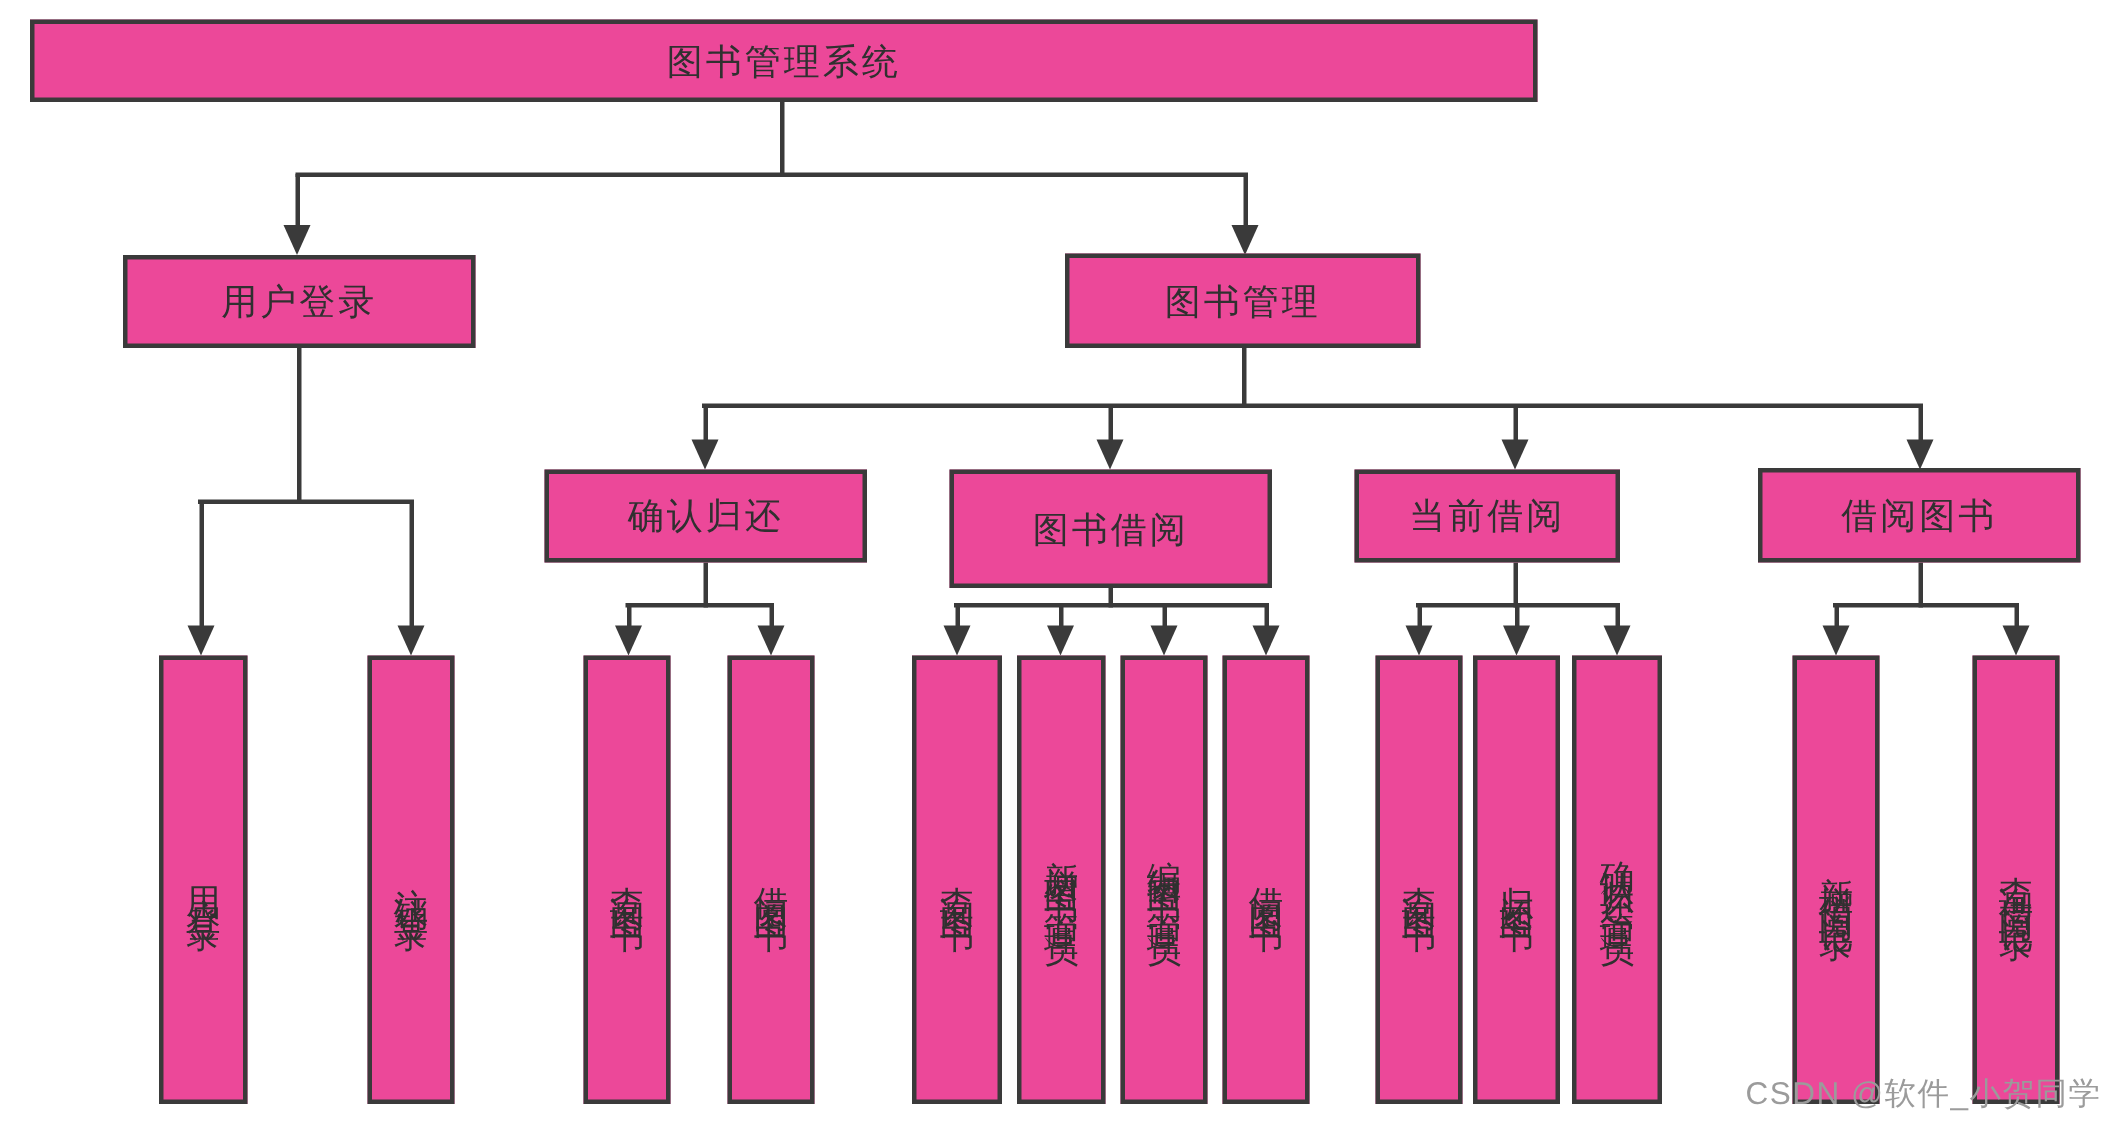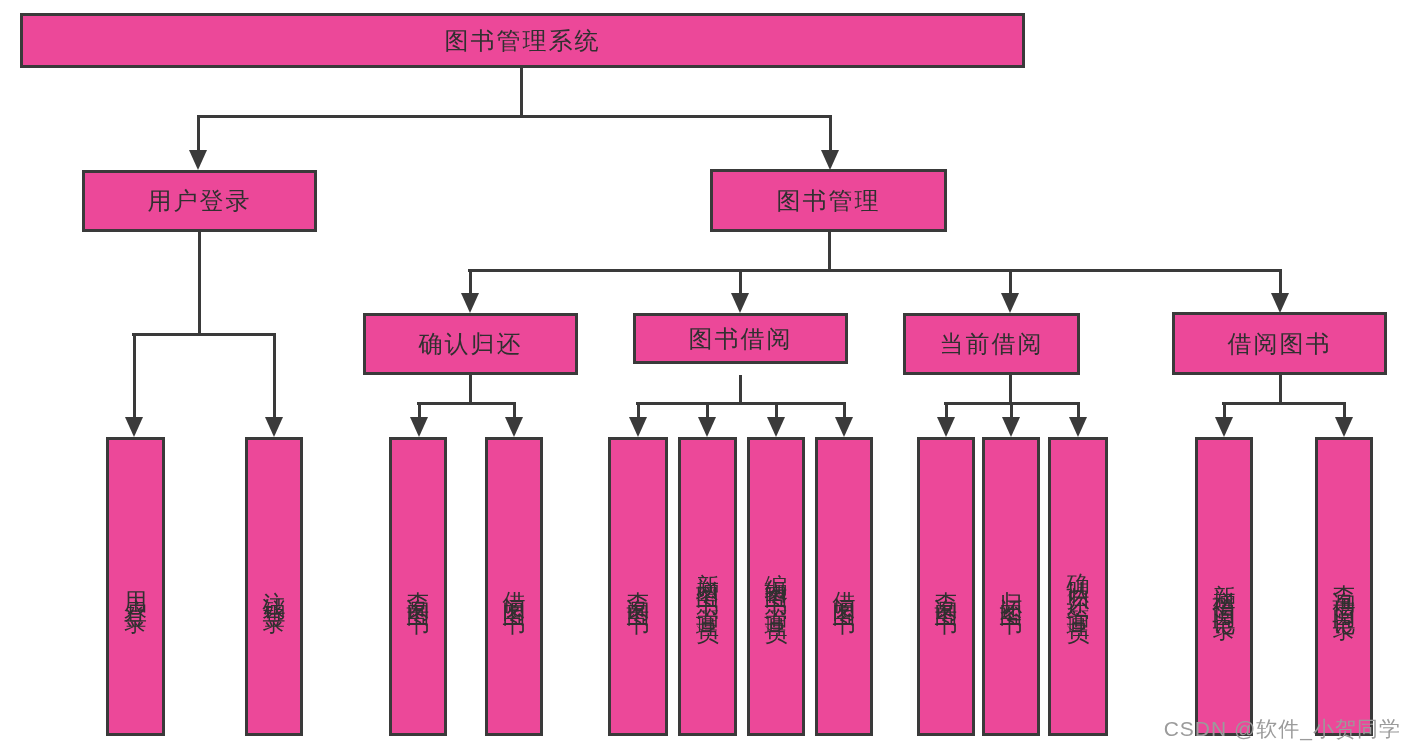--- a/index.html
+++ b/index.html
@@ -63,21 +63,21 @@
 <body>
 
 <div id="canvas">
 
   <div class="box h-box" style="left:20px; top:13px; width:1005px; height:55px;">图书管理系统</div>
 
   <div class="box h-box" style="left:82px; top:170px; width:235px; height:62px;">用户登录</div>
   <div class="box h-box" style="left:710px; top:169px; width:237px; height:63px;">图书管理</div>
 
   <div class="box h-box" style="left:363px; top:313px; width:215px; height:62px;">确认归还</div>
-  <div class="box h-box" style="left:633px; top:313px; width:215px; height:51px;">图书借阅</div>
+  <div class="box h-box" style="left:633px; top:313px; width:215px; height:79px;">图书借阅</div>
   <div class="box h-box" style="left:903px; top:313px; width:177px; height:62px;">当前借阅</div>
   <div class="box h-box" style="left:1172px; top:312px; width:215px; height:63px;">借阅图书</div>
 
   <div class="box v-box" style="left:106px; top:437px; width:59px; height:299px;">用户登录</div>
   <div class="box v-box" style="left:245px; top:437px; width:58px; height:299px;">注销登录</div>
 
   <div class="box v-box" style="left:389px; top:437px; width:58px; height:299px;">查询图书</div>
   <div class="box v-box" style="left:485px; top:437px; width:58px; height:299px;">借阅图书</div>
 
   <div class="box v-box" style="left:608px; top:437px; width:60px; height:299px;">查询图书</div>

